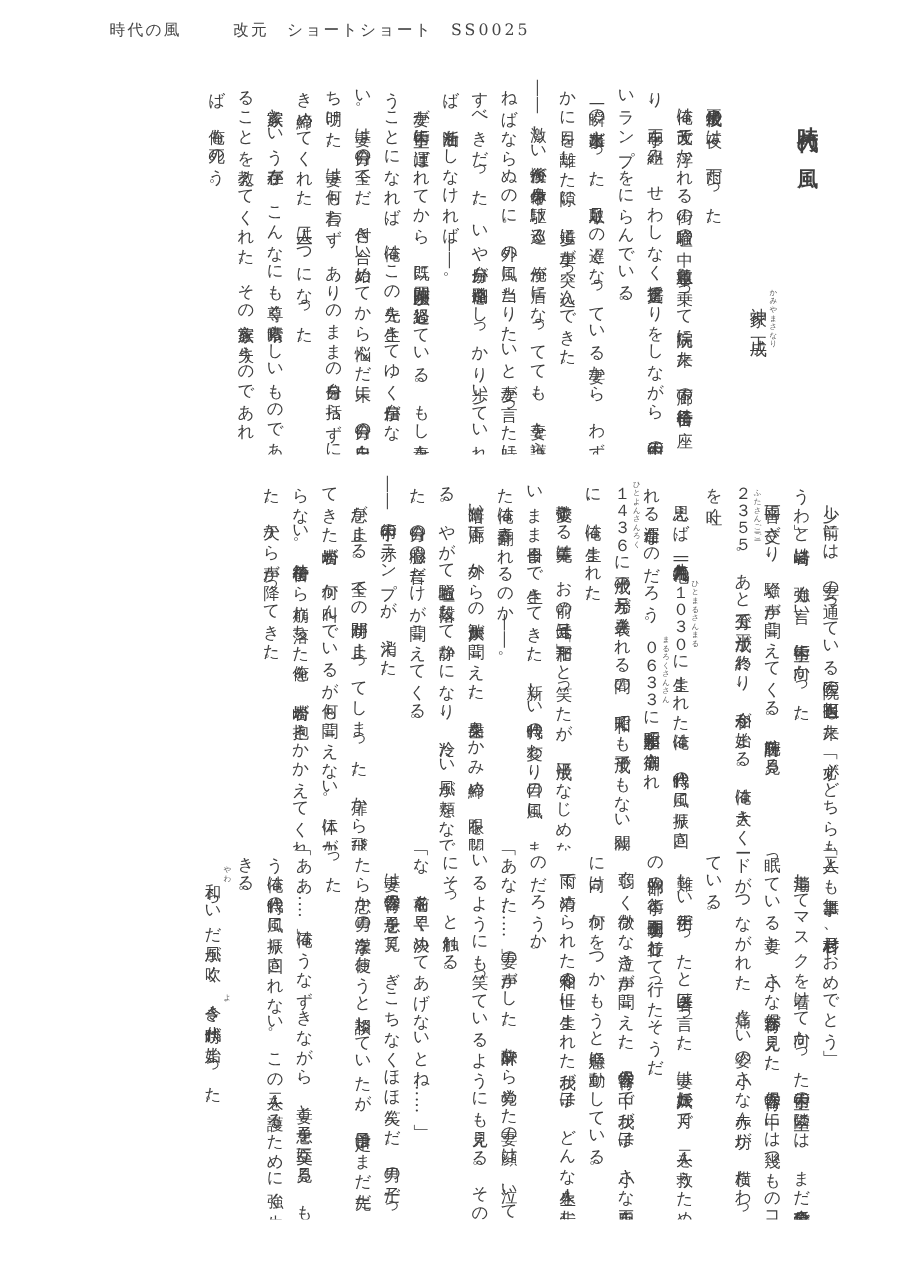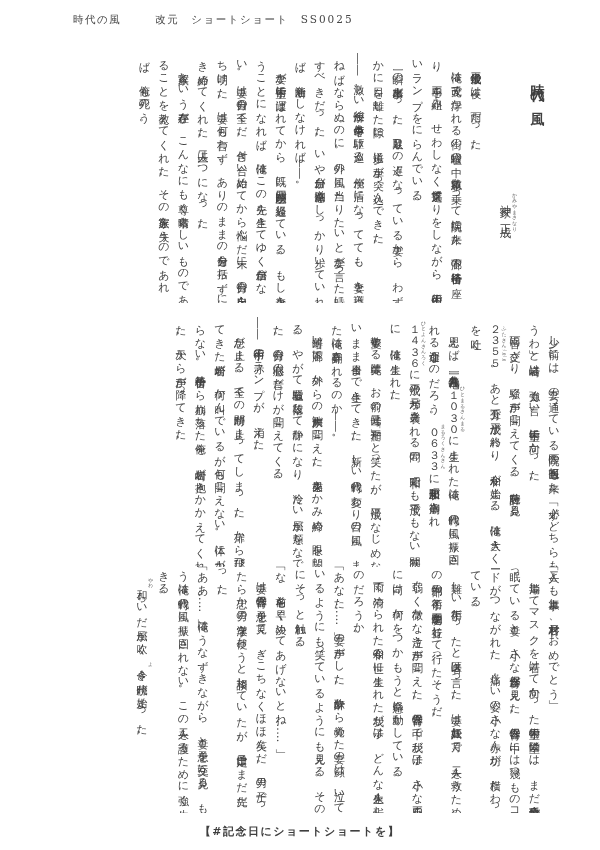--- a/index.html
+++ b/index.html
@@ -92,17 +92,14 @@
       <p class="indent">難しい手術だったと医者は言った。妻は妊娠八か月で、二人を救うため妻の胸部の手術と帝王切開を並行して行ったそうだ。</p>
       <p class="indent">弱々しく微かな泣き声が聞こえた。保育器の中で我が子は、小さな両手を天に向け、何かをつかもうと懸命に動かしている。</p>
       <p class="indent">雨で清められた令和の世に生まれた我が子は、どんな人生を歩むのだろうか。</p>
       <p class="noindent">「あなた……」妻の声がした。麻酔から覚めた妻の顔は、泣いているようにも笑っているようにも見える。その頬にそっと触れる。</p>
       <p class="noindent">「な、名前を早く決めてあげないとね……」</p>
       <p class="indent">妻は保育器の息子を見て、ぎこちなくほほ笑んだ。男の子だったら忠か勇の漢字を使おうと相談していたが、予定日はまだ先だった。</p>
       <p class="noindent">「ああ……」俺はうなずきながら、妻と息子を交互に見る。もう俺は時代の風に振り回されない。この二人を護るために強く生きる。</p>
       <p class="indent"><ruby>和<rt>やわ</rt></ruby>らいだ風が吹く、<ruby>令<rt>よ</rt></ruby>き時代が始まった。</p>
     </div>
 
-  <div class="page-footer">
-    <span>【#記念日にショートショートを】</span>
-  </div>
 
 </div>
 
 </body></html>

